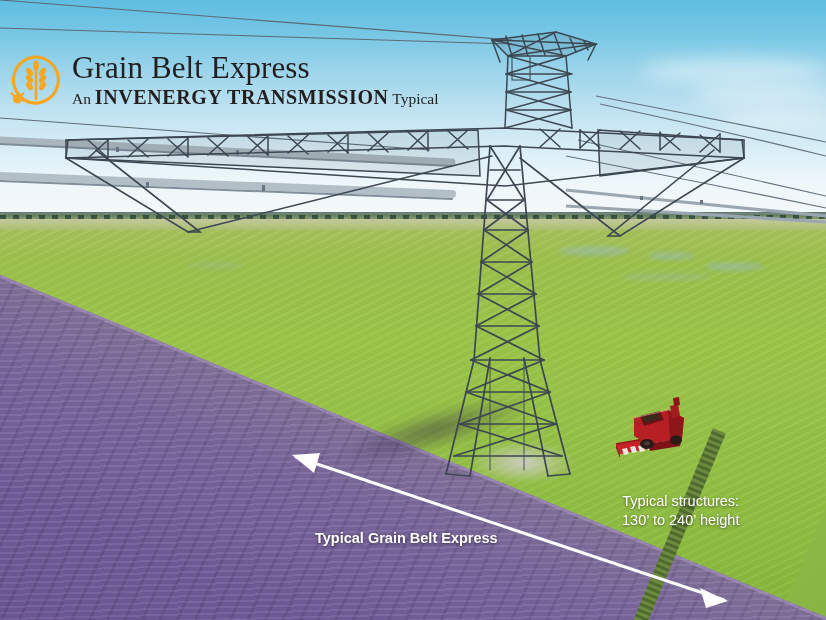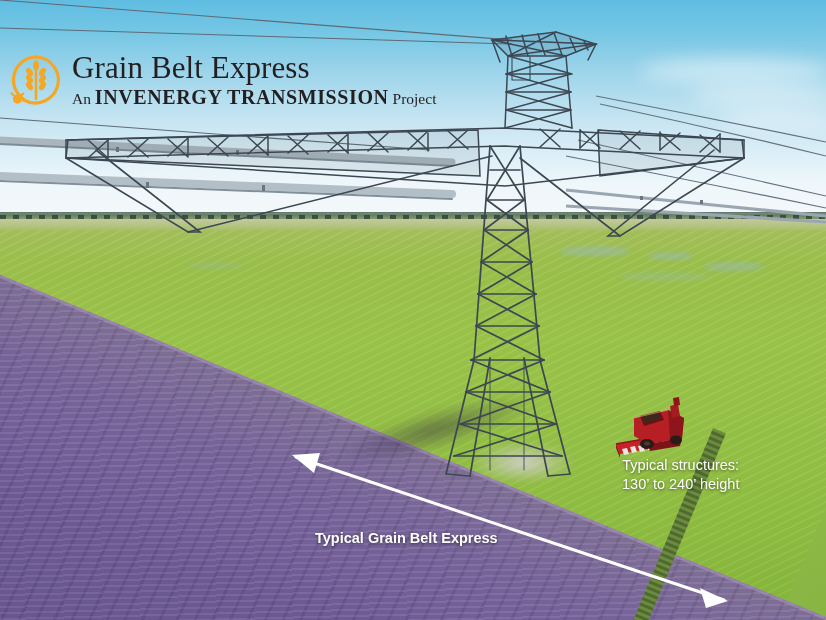--- a/index.html
+++ b/index.html
@@ -144,21 +144,21 @@
   .logo-sub .cap{font-variant:small-caps;letter-spacing:.6px;font-weight:700;font-size:20px;}
 
   
   .callout{
     position:absolute;color:#ffffff;
     font-size:14.5px;line-height:1.32;
     text-shadow:0 1px 3px rgba(0,0,0,.55);
     white-space:nowrap;
   }
   #easement-callout{left:315px;top:529px;text-align:center;font-weight:bold;}
-  #structure-callout{left:622px;top:456px;text-align:center;}
+  #structure-callout{left:622px;top:492px;text-align:center;}
 </style>
 </head>
 <body>
 
 <div id="stage">
 
   <div class="sky"></div>
   <div class="cloud" style="left:640px;top:58px;width:190px;height:26px;"></div>
   <div class="cloud" style="left:690px;top:86px;width:150px;height:20px;"></div>
   <div class="cloud" style="left:720px;top:112px;width:120px;height:16px;"></div>
@@ -342,21 +342,21 @@
       <ellipse cx="32.5" cy="18" rx="2.8" ry="4.6" fill="#f5a623" transform="rotate(32 32.5 18)"></ellipse>
       <ellipse cx="32.5" cy="25" rx="2.8" ry="4.6" fill="#f5a623" transform="rotate(32 32.5 25)"></ellipse>
       <ellipse cx="32.5" cy="32" rx="2.8" ry="4.6" fill="#f5a623" transform="rotate(32 32.5 32)"></ellipse>
 
       <path d="M14,46 L9,41" stroke="#f5a623" stroke-width="3.2" stroke-linecap="round" fill="none"></path>
       <circle cx="7.5" cy="45" r="4.6" fill="#f5a623"></circle>
       <path d="M4.2,41.8 L1.5,39.2 M10.8,41.8 L13.2,39.6" stroke="#f5a623" stroke-width="2.2" stroke-linecap="round"></path>
     </svg>
     <div class="logo-text">
       <div class="logo-title">Grain Belt Express</div>
-      <div class="logo-sub"><span class="it">An </span><span class="cap">INVENERGY TRANSMISSION</span><span class="it"> Project</span></div>
+      <div class="logo-sub"><span class="it">An </span><span class="cap">INVENERGY TRANSMISSION</span><span class="it"> Typical</span></div>
     </div>
   </div>
 
   <div class="callout" id="easement-callout">
     <div>Typical Grain Belt Express</div>
   </div>
 
   <div class="callout" id="structure-callout">
     <div>Typical structures:</div>
     <div>130’ to 240’ height</div>

